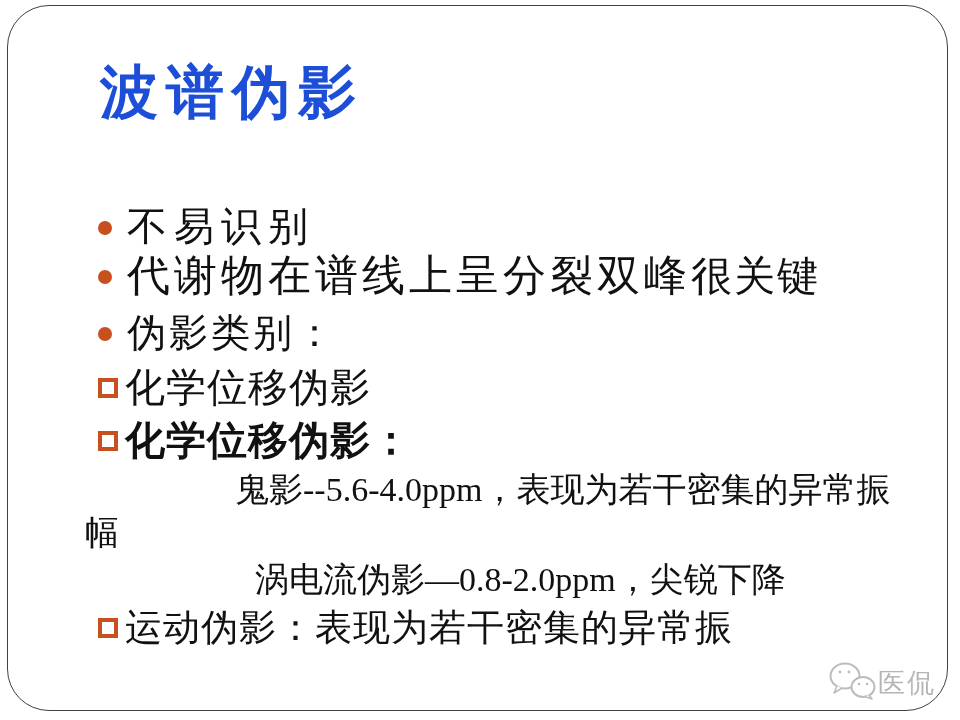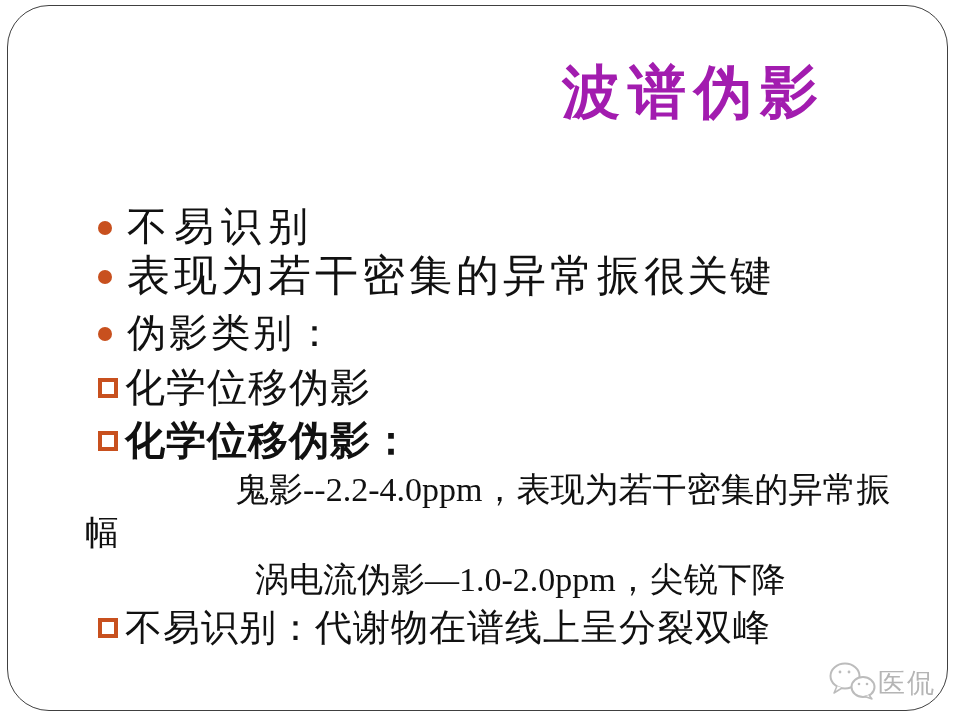--- a/index.html
+++ b/index.html
@@ -22,25 +22,25 @@
     border: 1px solid #404040;
     border-radius: 42px;
     box-sizing: border-box;
   }
   .title {
     position: absolute;
     top: 54px; left: 0;
     width: 826px;
     box-sizing: border-box;
     padding-left: 100px;
-    text-align: right;
+    text-align: left;
     font-size: 58px;
     font-weight: bold;
     letter-spacing: 8px;
-    color: #a21caf;
+    color: #1d4ed8;
     white-space: nowrap;
   }
   .line {
     position: absolute;
     white-space: nowrap;
     color: #111111;
     margin-top: 36px;
   }
   .dot {
     display: inline-block;
@@ -91,48 +91,48 @@
 
   <div class="frame"></div>
 
   <div class="title">波谱伪影</div>
 
   <div class="line l1">
     <span class="dot"></span><span>不易识别</span>
   </div>
 
   <div class="line l2">
-    <span class="dot"></span><span>表现为若干密集的异常振</span><span class="suffix">很关键</span>
+    <span class="dot"></span><span>代谢物在谱线上呈分裂双峰</span><span class="suffix">很关键</span>
   </div>
 
   <div class="line l4">
     <span class="sq"></span><span>化学位移伪影</span>
   </div>
 
   <div class="line l3">
     <span class="dot"></span><span>伪影类别：</span>
   </div>
 
   <div class="line l5">
     <span class="sq"></span><span>化学位移伪影：</span>
   </div>
 
   <div class="line l6a">
-    <span>鬼影--2.2-4.0ppm，表现为若干密集的异常振</span>
+    <span>鬼影--5.6-4.0ppm，表现为若干密集的异常振</span>
   </div>
   <div class="line l6b">
     <span>幅</span>
   </div>
 
   <div class="line l7">
-    <span>涡电流伪影—1.0-2.0ppm，尖锐下降</span>
+    <span>涡电流伪影—0.8-2.0ppm，尖锐下降</span>
   </div>
 
   <div class="line l8">
-    <span class="sq"></span><span>不易识别：代谢物在谱线上呈分裂双峰</span>
+    <span class="sq"></span><span>运动伪影：表现为若干密集的异常振</span>
   </div>
 
 
   <div class="watermark">
     <span>
       <svg width="50" height="38" viewBox="0 0 50 38" fill="none">
         <ellipse cx="17" cy="14" rx="14.5" ry="12.5" fill="#ffffff" stroke="#bcbcbc" stroke-width="2"></ellipse>
         <path d="M9 24 L6 31 L14 26" fill="#ffffff" stroke="#bcbcbc" stroke-width="1.5" stroke-linejoin="round"></path>
         <circle cx="12" cy="10" r="1.4" fill="#bcbcbc"></circle>
         <circle cx="21" cy="10" r="1.4" fill="#bcbcbc"></circle>

